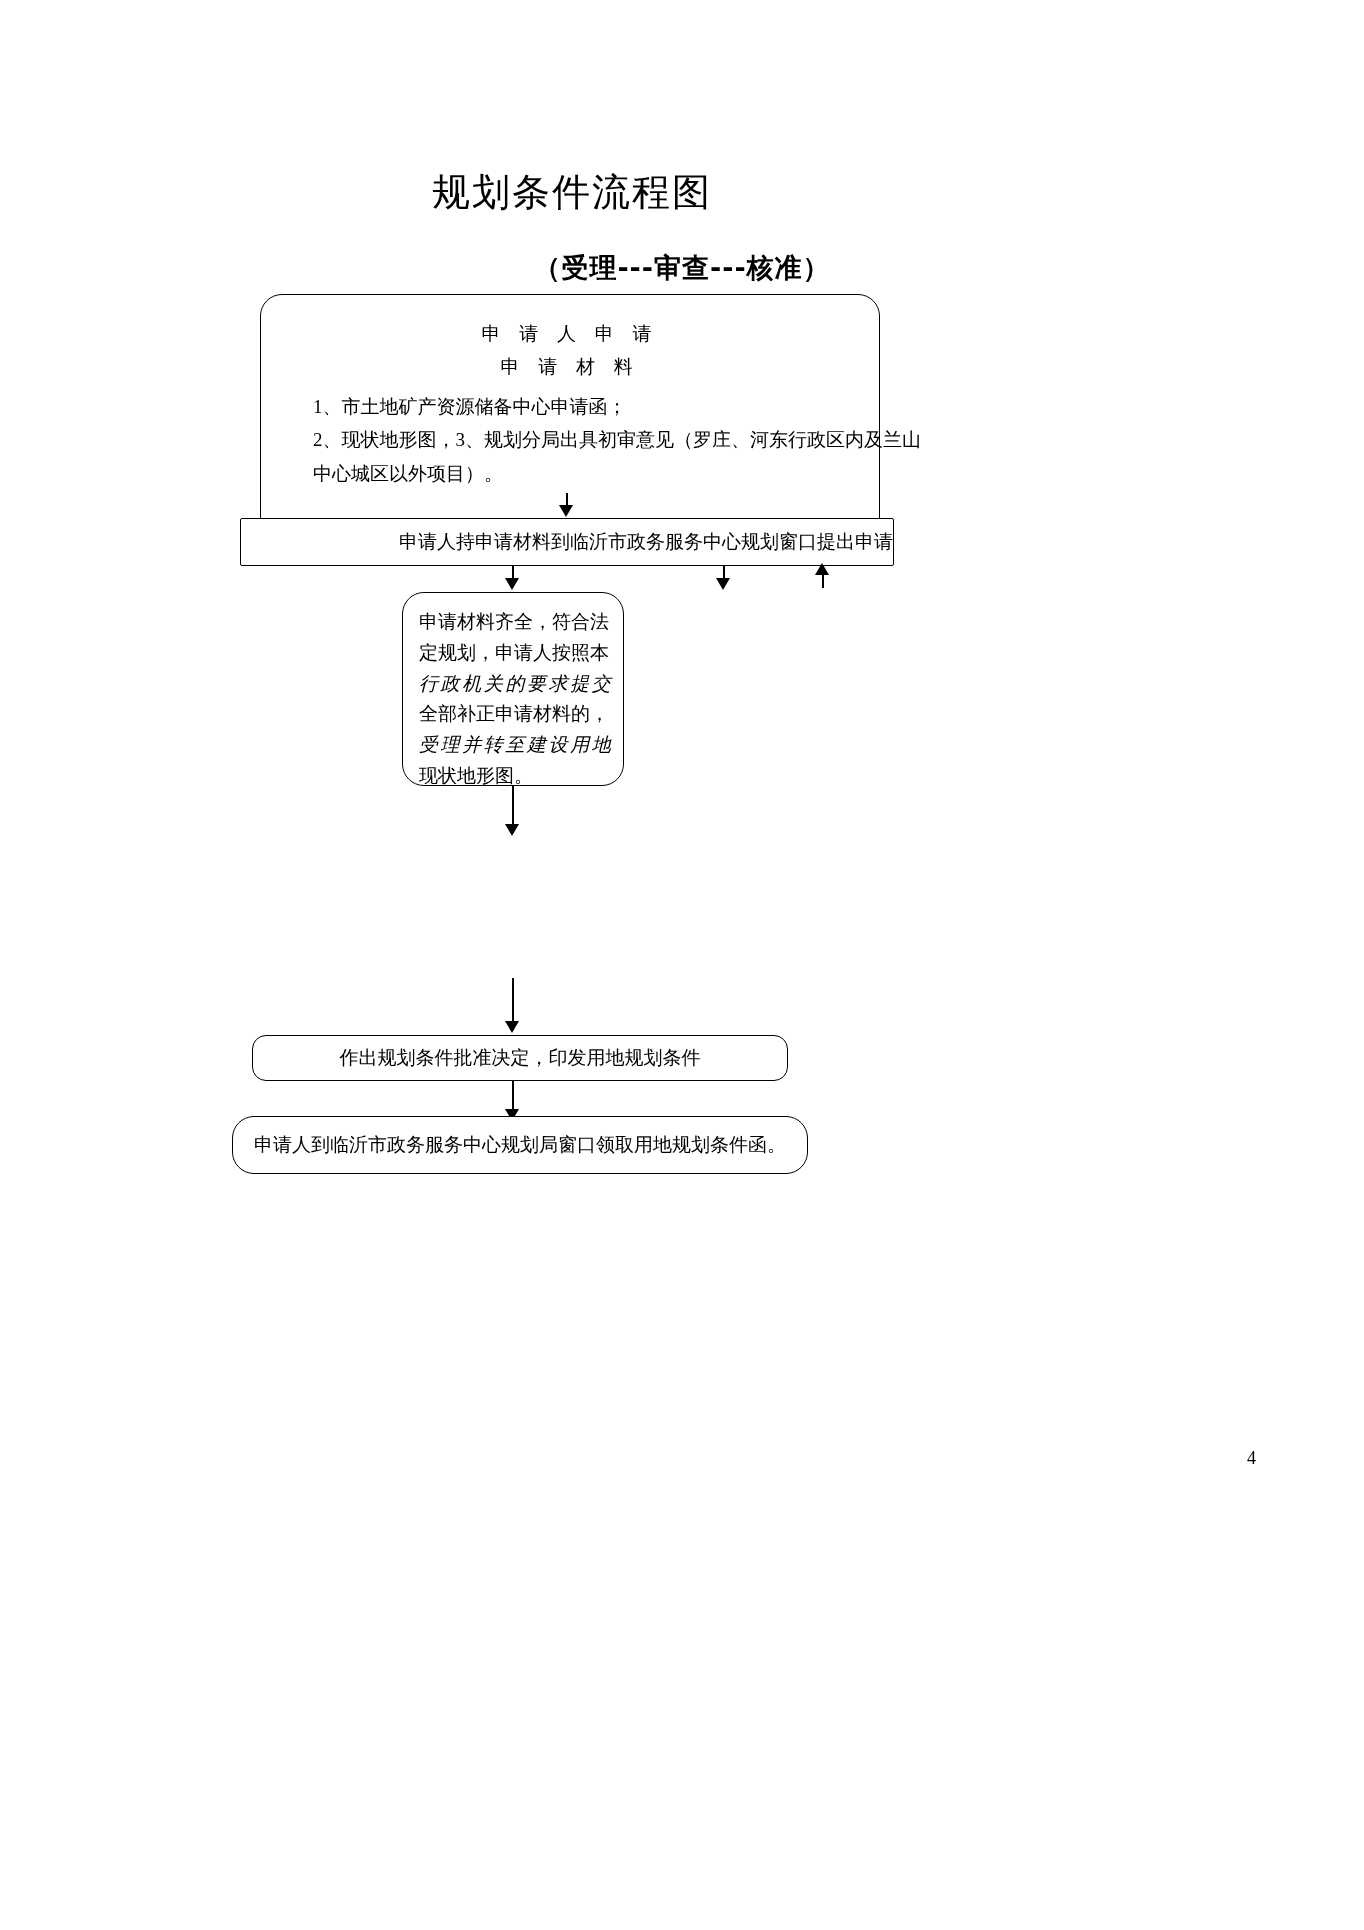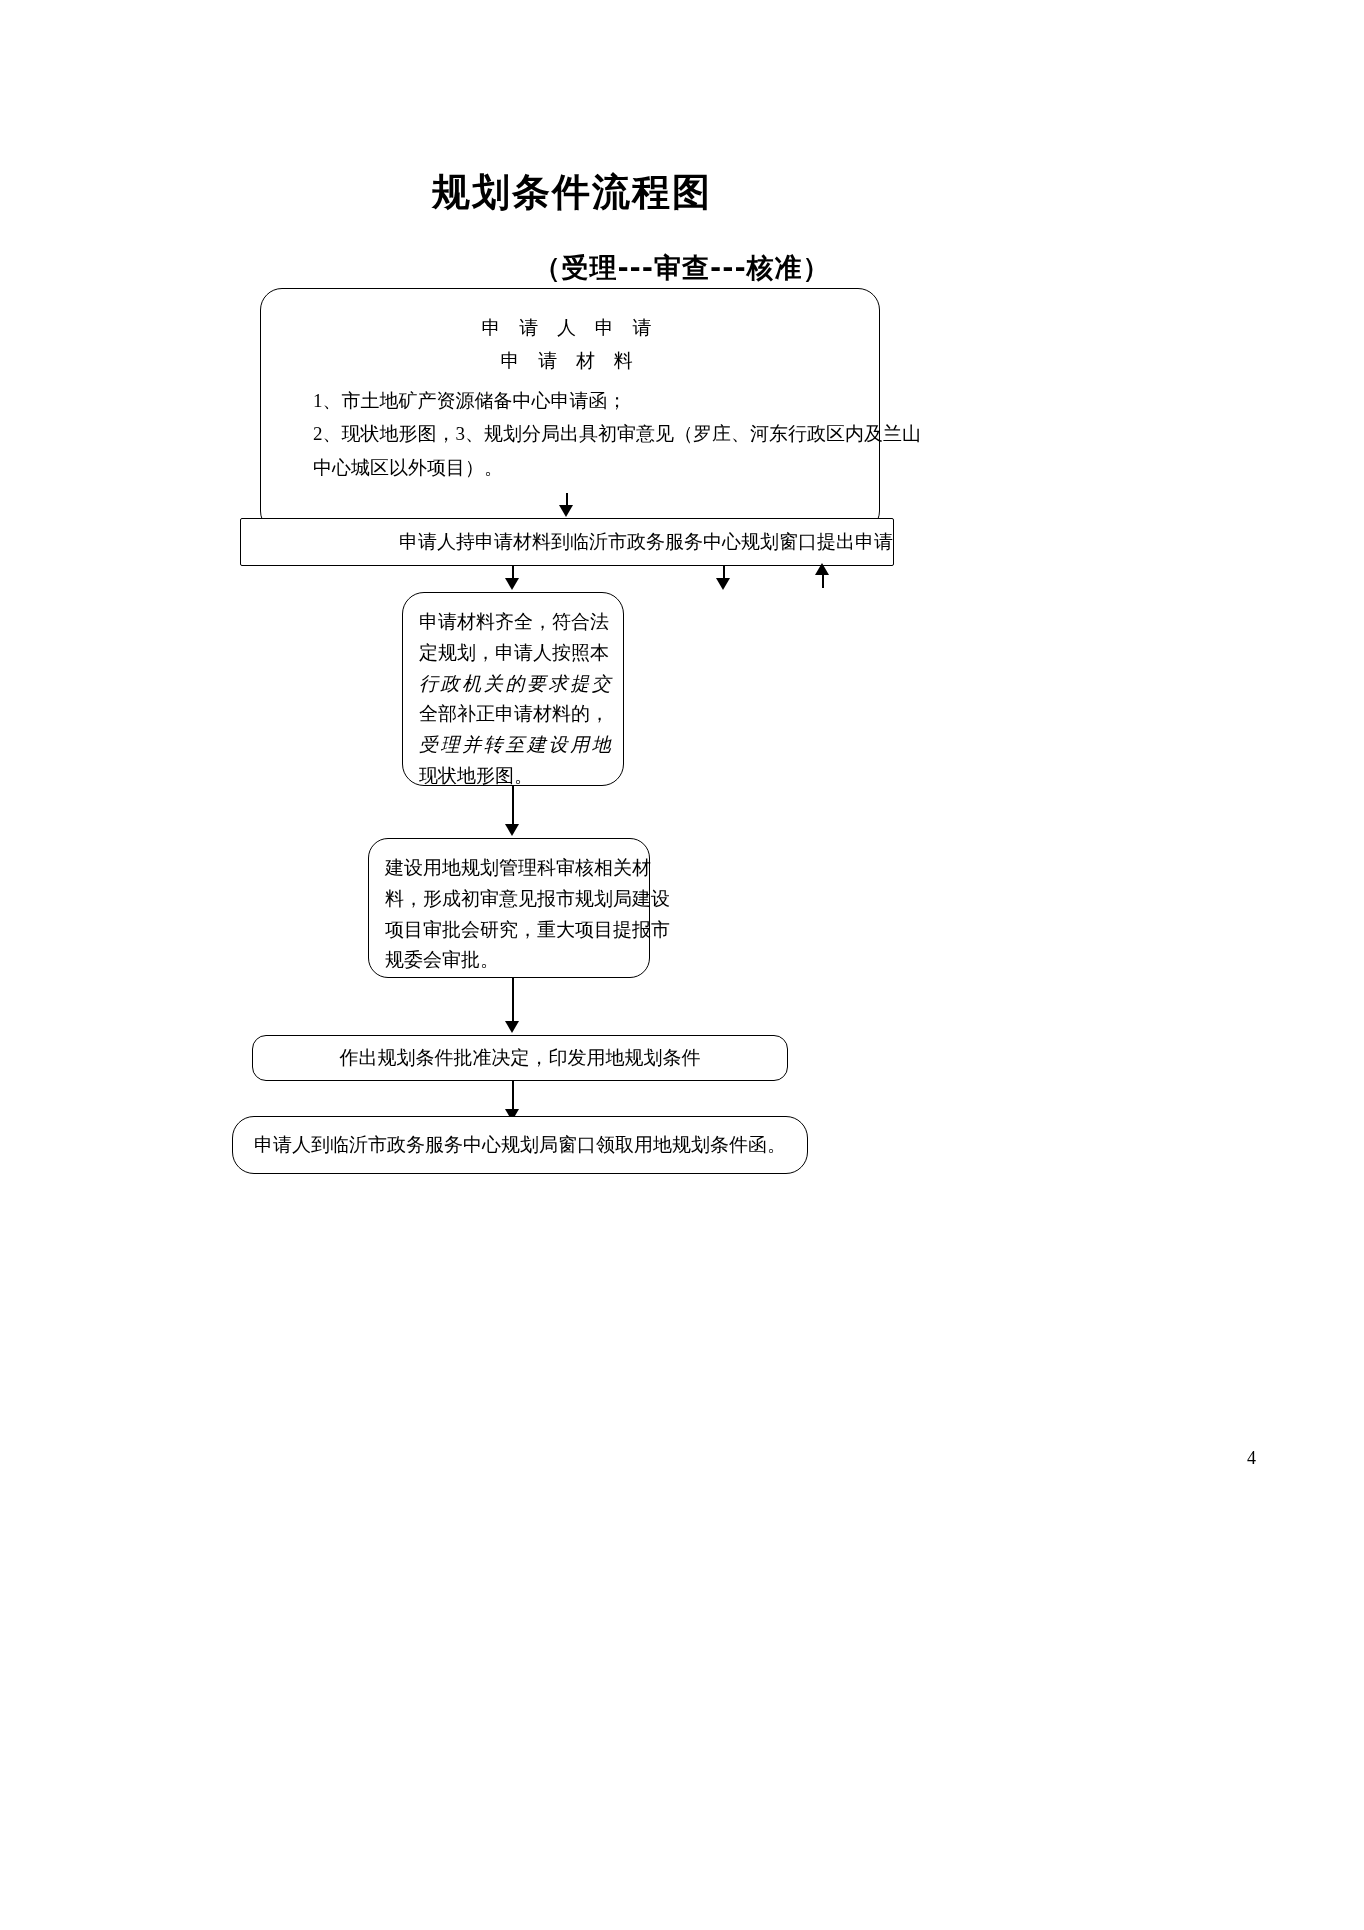--- a/index.html
+++ b/index.html
@@ -23,21 +23,21 @@
 
   
   .doc-title {
     position: absolute;
     left: 0;
     top: 170px;
     width: 1144px;
     text-align: center;
     font-family: "DejaVu Sans", "Liberation Sans", sans-serif;
     font-size: 38px;
-    font-weight: 700;
+    font-weight: 400;
     letter-spacing: 2px;
     line-height: 1.2;
   }
   .doc-subtitle {
     position: absolute;
     left: 0;
     top: 245px;
     width: 1364px;
     text-align: center;
     font-family: "DejaVu Sans", "Liberation Sans", sans-serif;
@@ -55,21 +55,21 @@
     border: 1.6px solid #000;
     border-radius: 22px;
     background: #ffffff;
   }
   .node .txt {
     font-size: 19px;
     line-height: 1.72;
     color: #000;
   }
 
-  .node-n1 { left: 260px; top: 288px; width: 620px; height: 245px; }
+  .node-n1 { left: 260px; top: 294px; width: 620px; height: 245px; }
   .n1-head {
     text-align: center;
     font-size: 19px;
     letter-spacing: 7px;
     line-height: 1.75;
     padding-top: 22px;
   }
   .n1-body {
     padding: 6px 24px 0 52px;
     font-size: 19px;
@@ -203,28 +203,20 @@
       <div class="line">现状地形图。</div>
     </div>
   </div>
 
 
   <div class="conn">
     <div class="vline" style="left:512px; top:786px; height:40px;"></div>
     <div class="arrow-down" style="left:505px; top:824px;"></div>
   </div>
 
-  <div class="node node-n5">
-    <div class="txt">
-      <div class="line">建设用地规划管理科审核相关材</div>
-      <div class="line">料，形成初审意见报市规划局建设</div>
-      <div class="line">项目审批会研究，重大项目提报市</div>
-      <div class="line">规委会审批。</div>
-    </div>
-  </div>
 
   <div class="conn">
     <div class="vline" style="left:512px; top:978px; height:45px;"></div>
     <div class="arrow-down" style="left:505px; top:1021px;"></div>
   </div>
 
   <div class="node node-n6">
     <span class="txt">作出规划条件批准决定，印发用地规划条件</span>
   </div>
 

